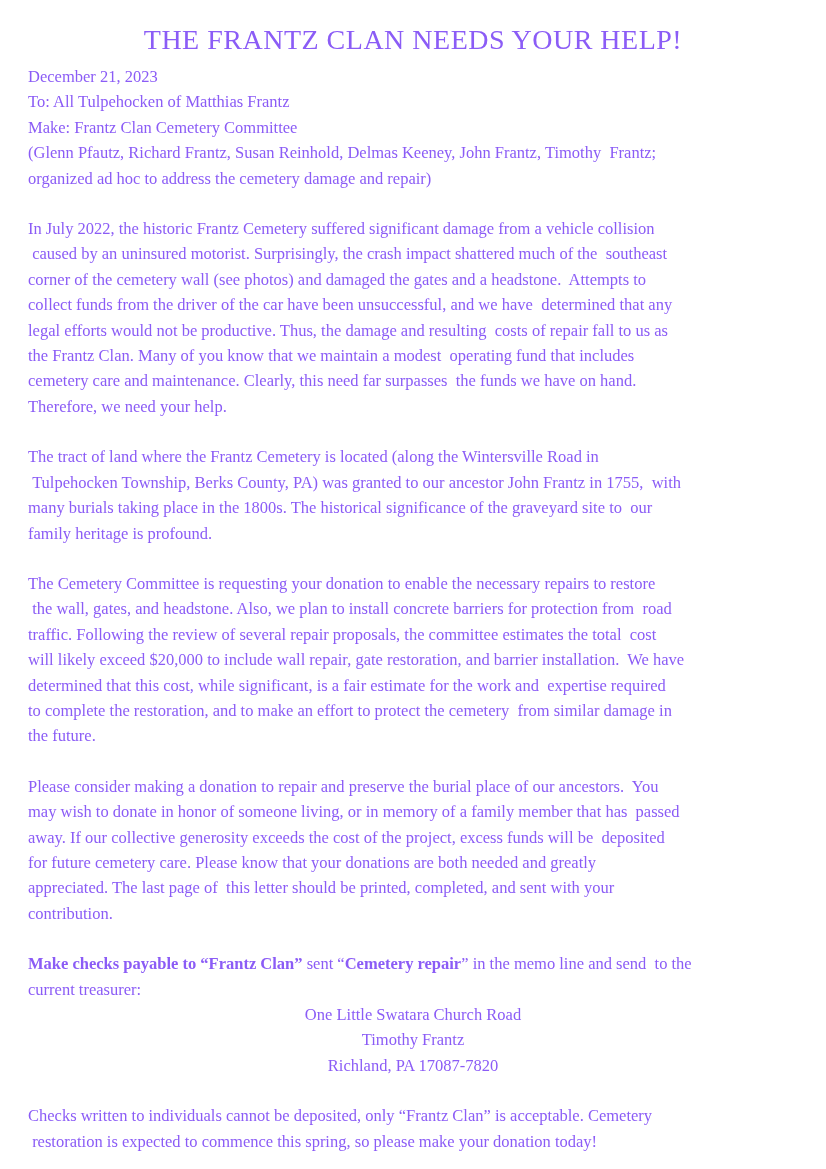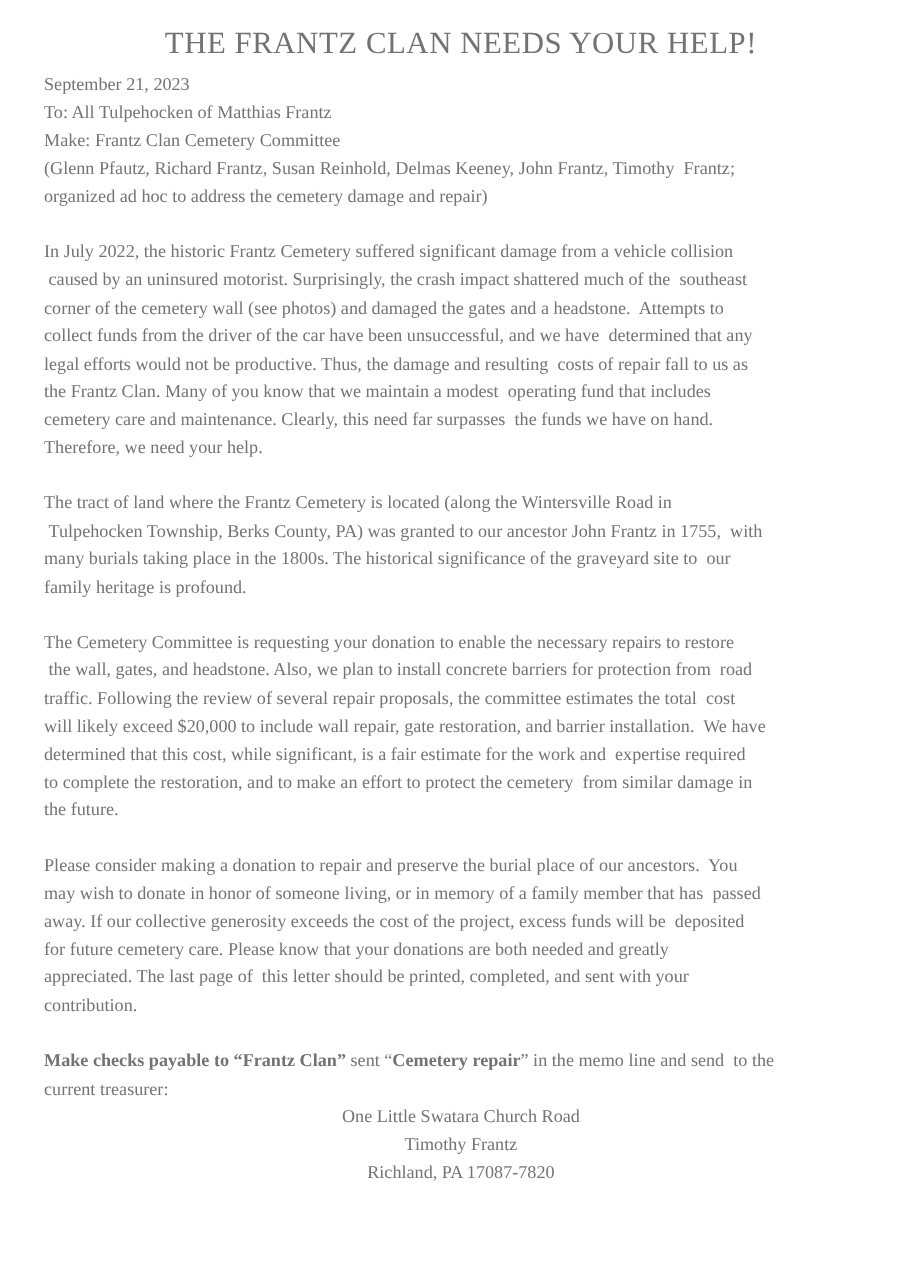--- a/index.html
+++ b/index.html
@@ -7,25 +7,25 @@
     margin: 0;
     padding: 0;
     background: #ffffff;
   }
   .page {
     position: relative;
     width: 826px;
     height: 1169px;
     margin: 0 auto;
     background: #ffffff;
-    padding: 22px 28px 0 40px;
+    padding: 22px 28px 0 28px;
     font-family: "Liberation Serif", "DejaVu Serif", serif;
     font-size: 16.5px;
     line-height: 25.4px;
-    color: #737373;
+    color: #8b5cf6;
     overflow: hidden;
   }
   .title {
     margin: 0 0 6px 0;
     text-align: center;
     font-size: 28px;
     line-height: 36px;
     font-weight: 400;
     letter-spacing: 0.5px;
     white-space: pre-wrap;
@@ -61,21 +61,21 @@
   }
 </style>
 </head>
 <body>
 
 <div class="page">
 
   <h1 class="title">THE FRANTZ CLAN NEEDS YOUR HELP!</h1>
 
   <div class="header-block">
-    <p class="line">September 21, 2023</p>
+    <p class="line">December 21, 2023</p>
     <p class="line">To: All Tulpehocken of Matthias Frantz</p>
     <p class="line">Make: Frantz Clan Cemetery Committee</p>
     <p class="line">(Glenn Pfautz, Richard Frantz, Susan Reinhold, Delmas Keeney, John Frantz, Timothy  Frantz;
 organized ad hoc to address the cemetery damage and repair)</p>
   </div>
 
   <p class="para">In July 2022, the historic Frantz Cemetery suffered significant damage from a vehicle collision
  caused by an uninsured motorist. Surprisingly, the crash impact shattered much of the  southeast
 corner of the cemetery wall (see photos) and damaged the gates and a headstone.  Attempts to
 collect funds from the driver of the car have been unsuccessful, and we have  determined that any
@@ -106,14 +106,16 @@
 
   <p class="checks-para"><strong>Make checks payable to “Frantz Clan”</strong><span> sent “</span><strong>Cemetery repair</strong><span>” in the memo line and send  to the
 current treasurer:</span></p>
 
   <div class="address-block">
     <p>One Little Swatara Church Road</p>
     <p>Timothy Frantz</p>
     <p>Richland, PA 17087-7820</p>
   </div>
 
+  <p class="closing-para">Checks written to individuals cannot be deposited, only “Frantz Clan” is acceptable. Cemetery
+ restoration is expected to commence this spring, so please make your donation today!</p>
 
 </div>
 
 </body></html>

